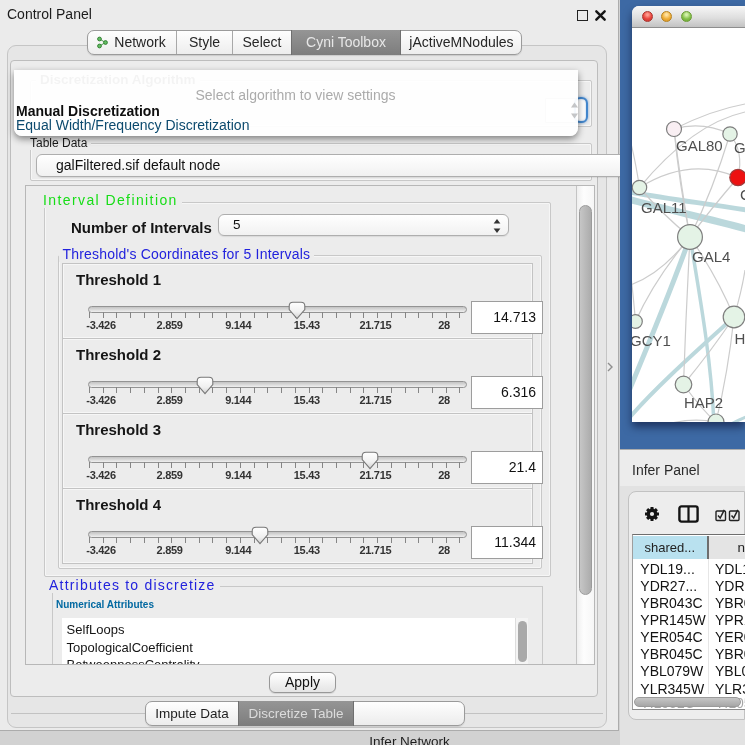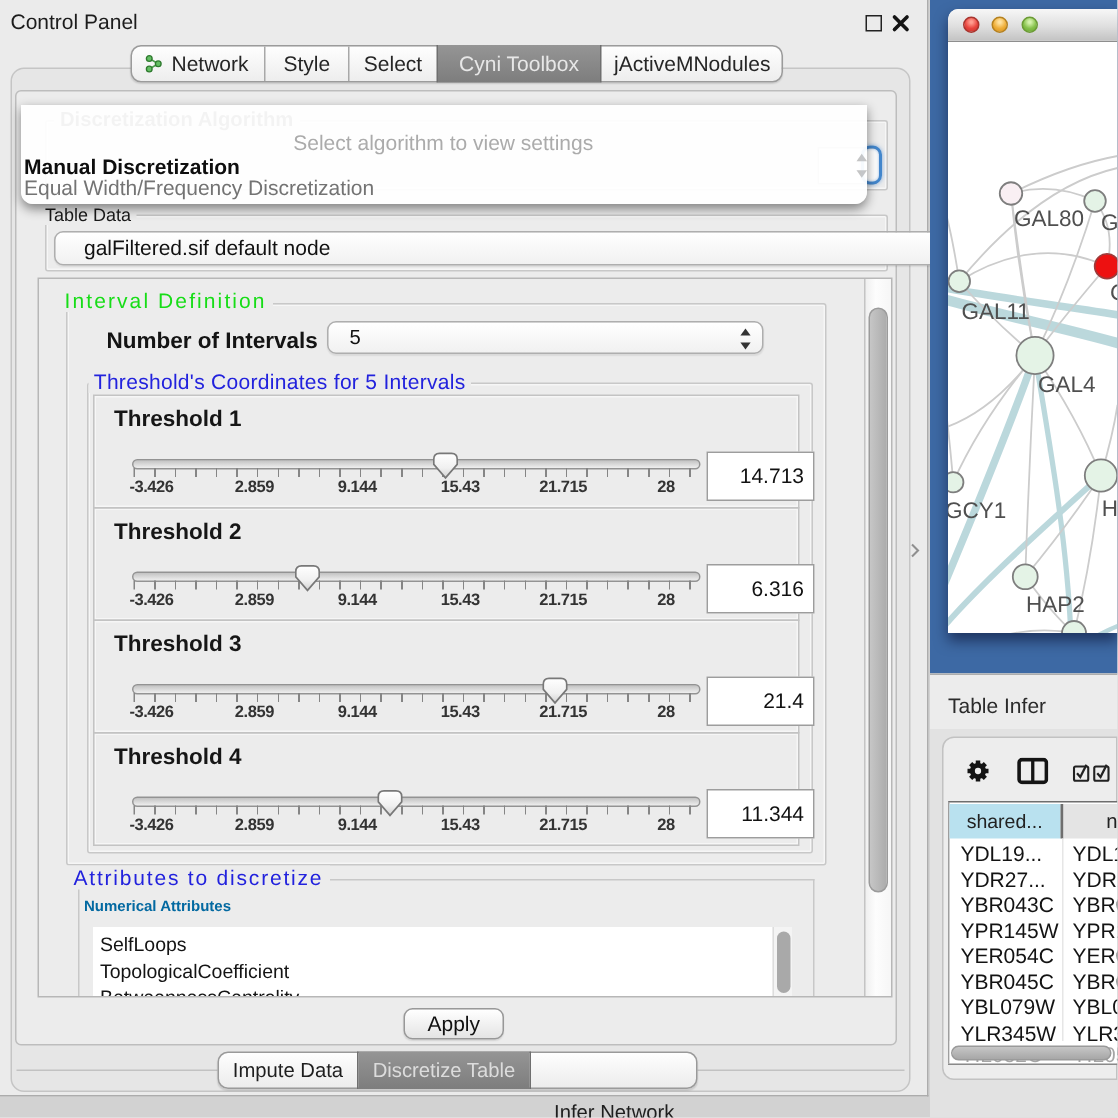--- a/index.html
+++ b/index.html
@@ -211,21 +211,21 @@
   <div class="abs btab sel" style="left:238px; width:116px;">Discretize Table</div>
   <div class="abs btab" style="left:355px; width:109px;margin-top:28px;">Infer Network</div>
 
   <svg class="abs" style="left:606px; top:361px;" width="8" height="12" viewBox="0 0 8 12">
     <path d="M2,2 L6,6 L2,10" fill="none" stroke="#8F8F8F" stroke-width="1.4"></path>
   </svg>
 
   <div class="abs" style="left:14px; top:70px; width:563.5px; height:65.5px; background:rgba(255,255,255,0.95); border-radius:0 0 8px 8px; box-shadow:0 3px 7px rgba(0,0,0,0.45);">
     <div class="abs" style="left:0; top:16.5px; width:563px; text-align:center; font-size:14px; color:#ABABAB;">Select algorithm to view settings</div>
     <div class="abs" style="left:2px; top:33px; font-size:14px; font-weight:bold; color:#0E0E0E;">Manual Discretization</div>
-    <div class="abs" style="left:2px; top:46.5px; font-size:14px; color:#737373;">Equal Width/Frequency Discretization</div>
+    <div class="abs" style="left:2px; top:46.5px; font-size:14px; color:#0c4a6e;">Equal Width/Frequency Discretization</div>
     <svg class="abs" style="left:555px; top:31px;" width="11" height="19" viewBox="0 0 11 19">
       <path d="M5.5,1.5 L9,6.5 L2,6.5 Z" fill="rgba(70,70,70,0.28)"></path>
       <path d="M5.5,17.5 L9,12.5 L2,12.5 Z" fill="rgba(70,70,70,0.28)"></path>
     </svg>
   </div>
 
   <div class="abs" id="desktop"></div>
   <div class="abs" id="macwin">
     <div class="abs" id="mactitle"></div>
     <div class="abs tl" style="left:9.5px; background:radial-gradient(circle at 50% 30%, #FF9C8F 10%, #E8433C 55%, #C1352F); border:1px solid #A8342E;"></div>
@@ -285,21 +285,21 @@
         <text x="9" y="184.5">GAL11</text>
         <text x="60" y="233.5">GAL4</text>
         <text x="102.5" y="316">HIS</text>
         <text x="-2" y="317.5">GCY1</text>
         <text x="52" y="380">HAP2</text>
       </g>
     </svg>
   </div>
 
   <div class="abs" id="tpbar"></div>
-  <div class="abs" style="left:632px; top:462px; font-size:14px; color:#2B2B2B;">Table Infer</div>
+  <div class="abs" style="left:632px; top:462px; font-size:14px; color:#2B2B2B;">Infer Panel</div>
   <div class="abs" id="tparea">
     <div class="abs" id="tpanel"></div>
 <div class="abs" style="left:0; top:0; width:125px; height:259px; overflow:hidden;">
 
     <svg class="abs" style="left:23px; top:19px;" width="18" height="18" viewBox="0 0 18 18">
       <g stroke="#141414" stroke-width="3">
         <line x1="9" y1="2" x2="9" y2="16"></line>
             <line x1="2" y1="9" x2="16" y2="9"></line>
         <line x1="4.1" y1="4.1" x2="13.9" y2="13.9"></line>
             <line x1="13.9" y1="4.1" x2="4.1" y2="13.9"></line>

